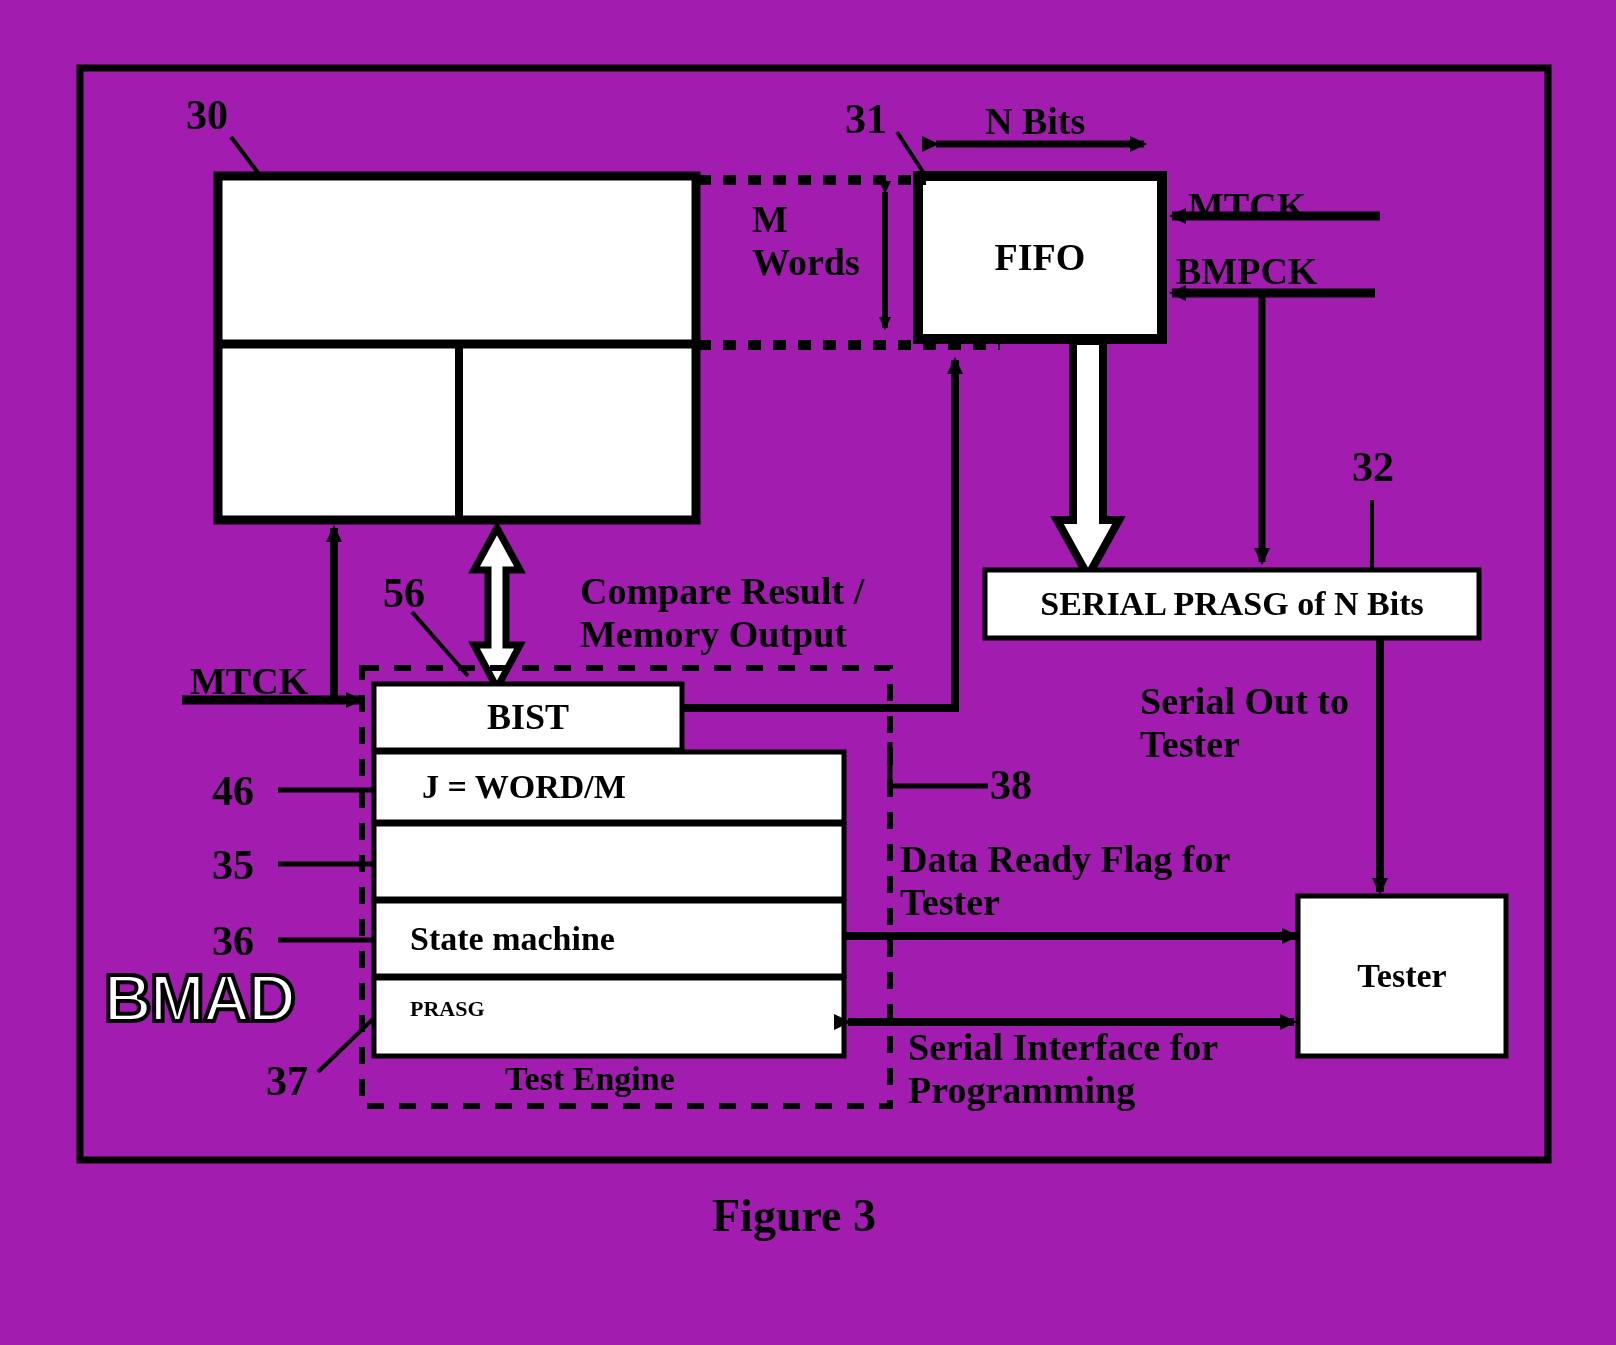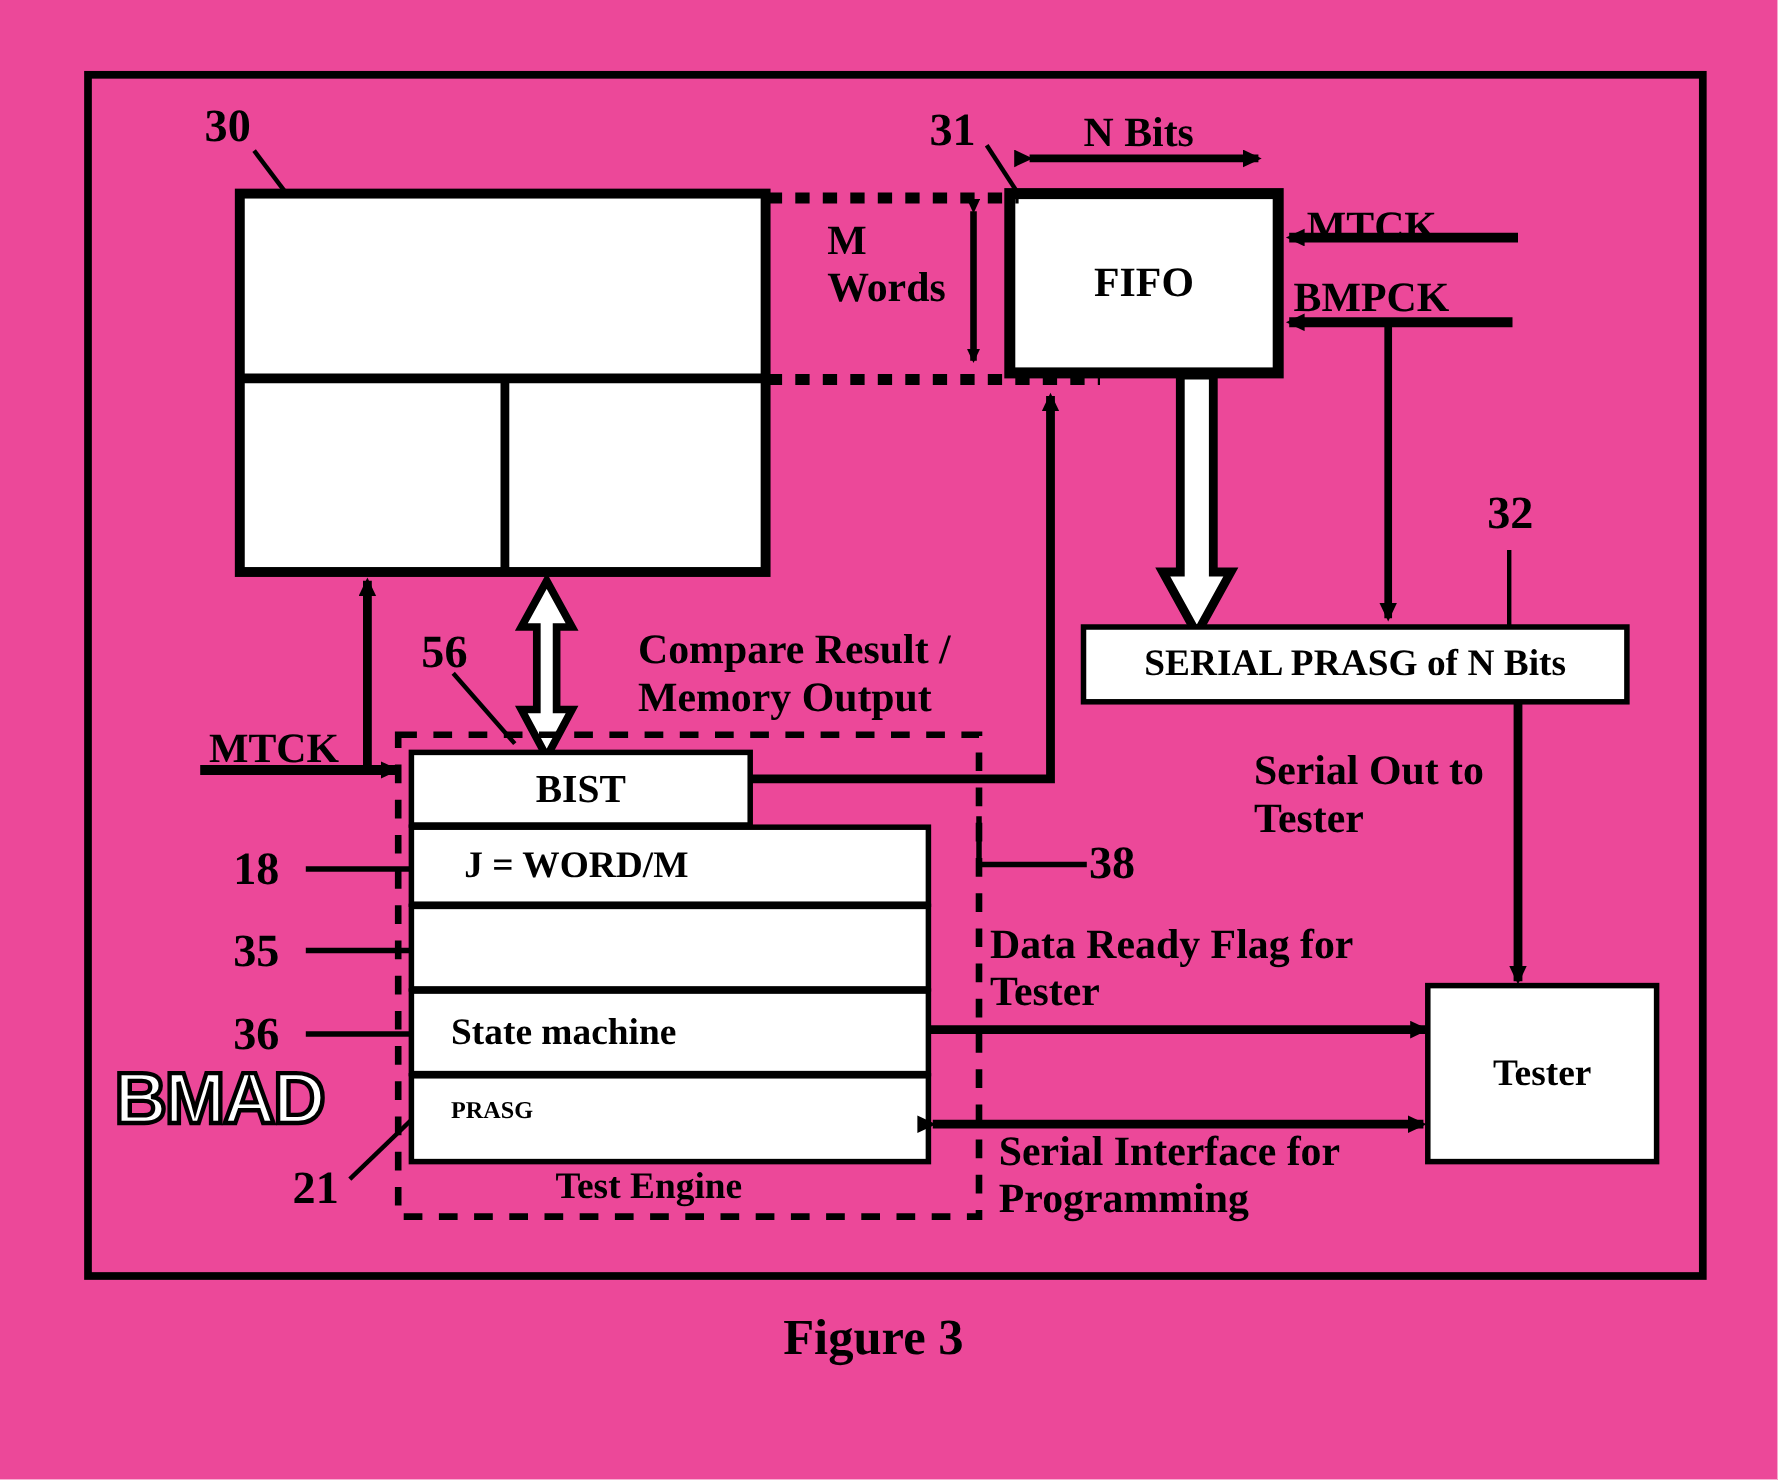--- a/index.html
+++ b/index.html
@@ -1,17 +1,17 @@
 <!DOCTYPE html>
 <html><head>
 <meta charset="utf-8">
 <style>
   html,body{margin:0;padding:0;background:#ffffff;}
   body{width:1616px;height:1345px;font-family:"Liberation Serif",serif;color:#000;}
-  #stage{position:relative;width:1616px;height:1345px;overflow:hidden;background:#ec4899;}
+  #stage{position:relative;width:1616px;height:1345px;overflow:hidden;background:#a21caf;}
   #svg-layer{position:absolute;left:0;top:0;width:1616px;height:1345px;}
   .lbl{position:absolute;font-family:"Liberation Serif",serif;font-weight:bold;color:#000;line-height:1.12;white-space:pre;}
   .num{font-size:42px;font-weight:bold;}
   .blocktxt{font-size:33px;font-weight:bold;text-align:center;}
   .bigtxt{font-size:38px;font-weight:bold;}
   .fig{font-size:46px;font-weight:bold;}
   .bmad{position:absolute;font-family:"Liberation Sans",sans-serif;font-weight:bold;font-size:66px;
         letter-spacing:-2px;color:#fff;
         -webkit-text-stroke:4px #000;
         text-shadow:none;}
@@ -101,24 +101,24 @@
 
     <line x1="844" y1="936" x2="1296" y2="936" stroke="#000" stroke-width="8" marker-end="url(#solidArrowL)"></line>
 
     <line x1="848" y1="1022" x2="1294" y2="1022" stroke="#000" stroke-width="8" marker-start="url(#solidArrowL)" marker-end="url(#solidArrowL)"></line>
   </svg>
 
   <div class="lbl num" style="left:186px;top:92px;">30</div>
   <div class="lbl num" style="left:845px;top:96px;">31</div>
   <div class="lbl num" style="left:1352px;top:444px;">32</div>
   <div class="lbl num" style="left:383px;top:570px;">56</div>
-  <div class="lbl num" style="left:212px;top:768px;">18</div>
+  <div class="lbl num" style="left:212px;top:768px;">46</div>
   <div class="lbl num" style="left:212px;top:842px;">35</div>
   <div class="lbl num" style="left:212px;top:918px;">36</div>
-  <div class="lbl num" style="left:266px;top:1058px;">21</div>
+  <div class="lbl num" style="left:266px;top:1058px;">37</div>
   <div class="lbl num" style="left:990px;top:762px;">38</div>
 
 
   <div class="lbl blocktxt ctr" style="left:918px;top:176px;width:244px;height:163px;font-size:38px;">FIFO</div>
 
   <div class="lbl blocktxt ctr" style="left:985px;top:570px;width:494px;height:68px;font-size:34px;">SERIAL PRASG of N Bits</div>
 
   <div class="lbl blocktxt ctr" style="left:1298px;top:896px;width:208px;height:160px;font-size:34px;">Tester</div>
 
   <div class="lbl blocktxt ctr" style="left:374px;top:684px;width:308px;height:66px;font-size:36px;">BIST</div>

